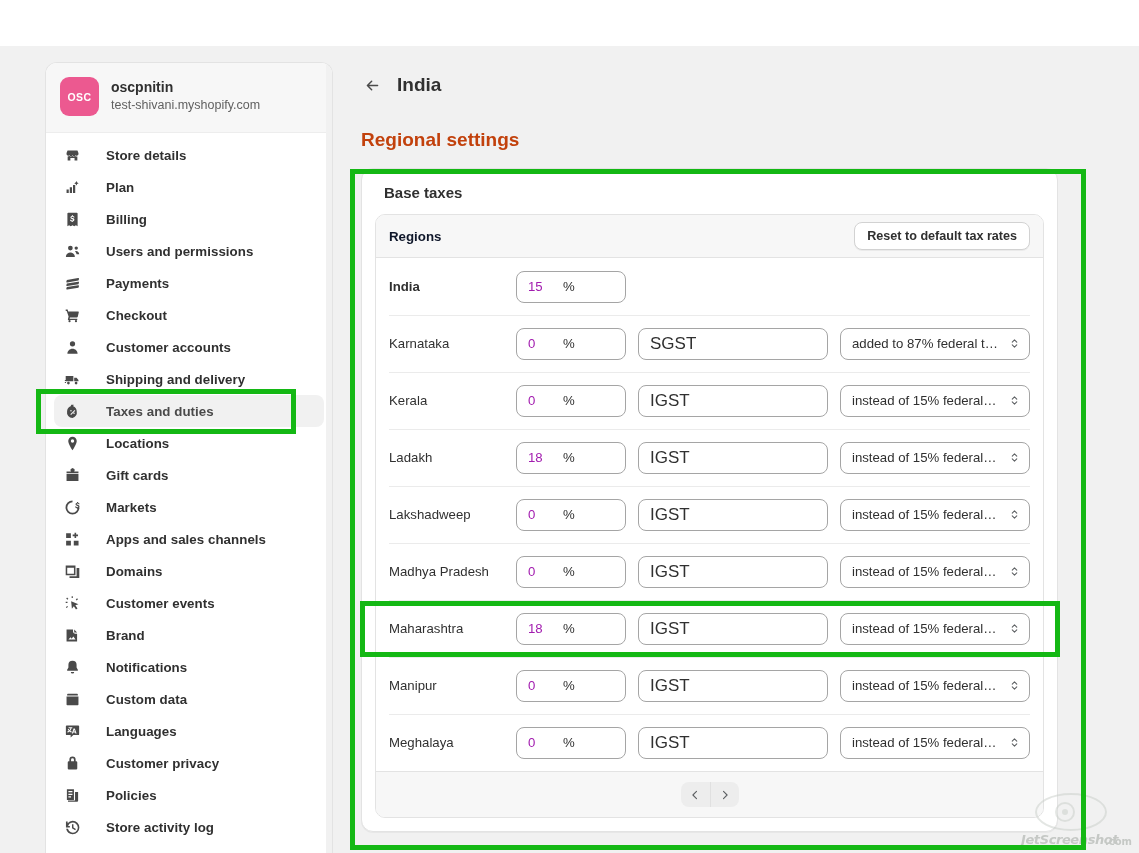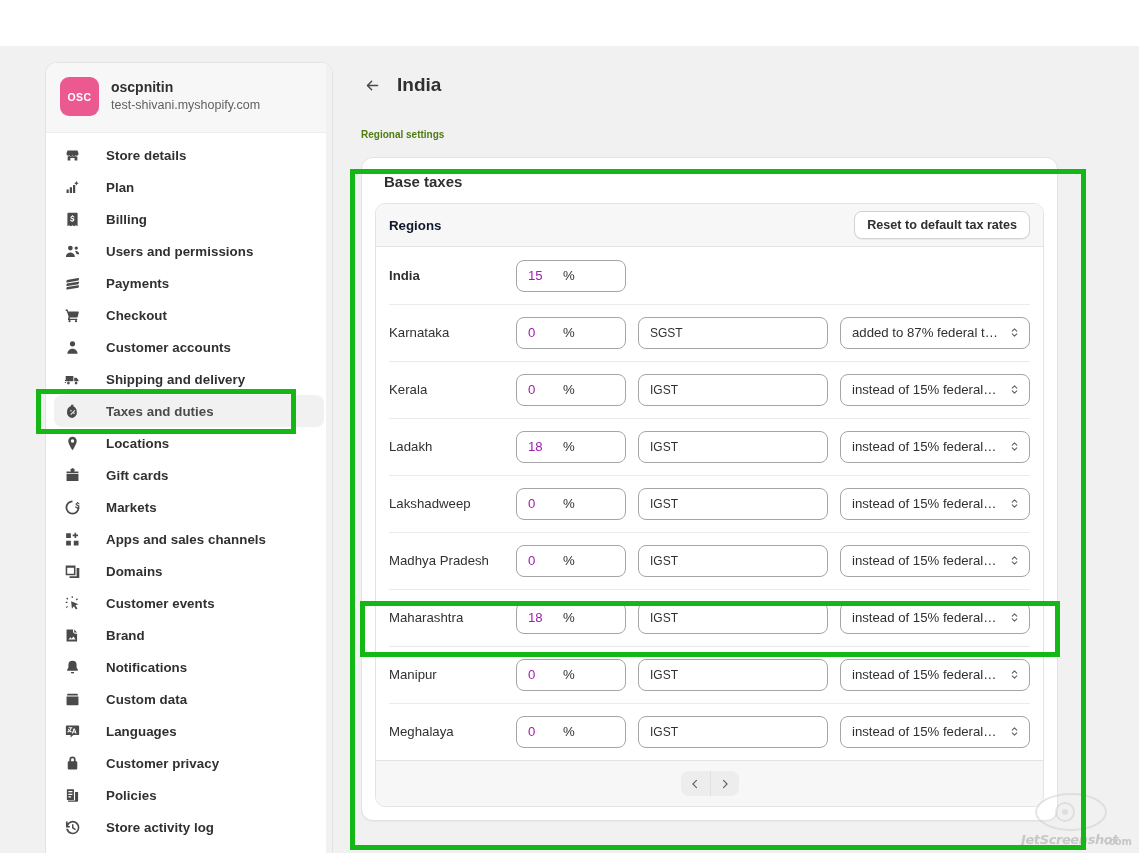--- a/index.html
+++ b/index.html
@@ -83,21 +83,21 @@
     display: flex; align-items: center; gap: 14px;
     height: 46px; padding-left: 9px;
   }
   .back-btn {
     width: 22px; height: 22px; display: flex; align-items: center;
     justify-content: center; cursor: pointer; color: #4a4a4a;
   }
   .back-btn svg { width: 17px; height: 17px; fill: none; stroke: #4a4a4a; stroke-width: 1.7; }
   .page-title { font-size: 19px; font-weight: 700; color: #303030; }
   .section-title {
-    font-size: 10px; font-weight: 700; color: #4d7c0f;
+    font-size: 19px; font-weight: 700; color: #c2410c;
     padding-left: 9px; margin-top: 21px;
   }
 
   .card {
     position: relative;
     margin-top: 17px; margin-left: 9px;
     width: 697px;
     background: #ffffff;
     border: 1px solid #e3e3e3;
     border-radius: 12px;
@@ -160,21 +160,21 @@
     font-size: 13.2px; color: #a21caf; padding-left: 11px; width: 46px;
   }
   .rate-unit { font-size: 13.2px; color: #303030; }
 
   .name-field {
     width: 190px; flex: 0 0 190px; height: 32px;
     margin-left: 12px;
     border: 1px solid #a5a5a5; border-radius: 8px; background: #ffffff;
     display: flex; align-items: center;
   }
-  .name-val { font-size: 12px; color: #303030; padding-left: 11px; }
+  .name-val { font-size: 17px; color: #303030; padding-left: 11px; }
 
   .sel-field {
     width: 190px; flex: 0 0 190px; height: 32px;
     margin-left: 12px;
     border: 1px solid #a5a5a5; border-radius: 8px; background: #ffffff;
     display: flex; align-items: center; justify-content: space-between;
     padding: 0 8px 0 11px; cursor: pointer;
   }
   .sel-val {
     font-size: 13.2px; color: #303030; white-space: nowrap; overflow: hidden;

